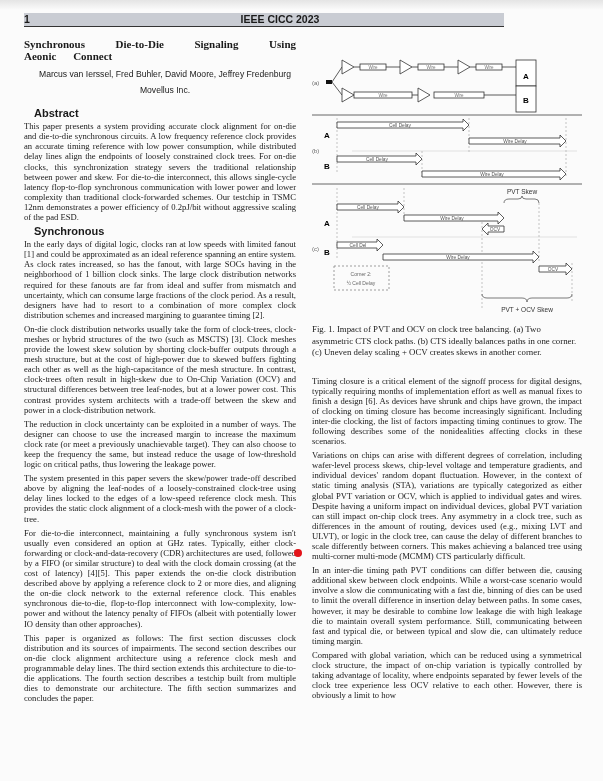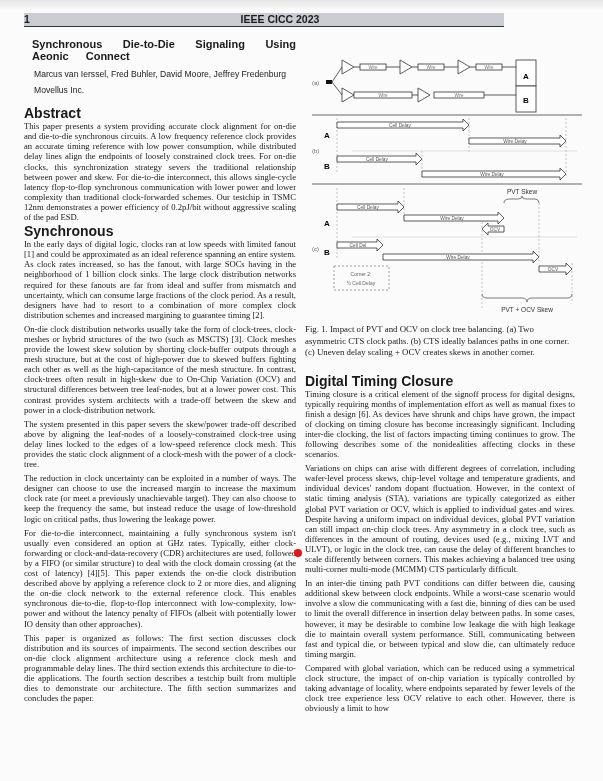--- a/index.html
+++ b/index.html
@@ -6,26 +6,26 @@
   body { width:603px; height:781px; background:#fbfbfb; overflow:hidden; position:relative;
          font-family:"Liberation Sans", sans-serif; color:#1a1a1a; }
   .topshade { position:absolute; left:0; top:0; width:603px; height:10px;
               background:linear-gradient(#e4e4e4,#fbfbfb); }
   .header { position:absolute; left:24px; top:13px; width:480px; height:13px; background:#c9ccd3;
             border-bottom:1.5px solid #333; font-weight:bold; font-size:10.5px; line-height:13px; }
   .header .pg { position:absolute; left:0; top:0; }
   .header .conf { position:absolute; left:0; width:100%; text-align:center; top:0;padding-left:16px; }
   .col { position:absolute; font-size:8.6px; line-height:10.1px; text-align:justify; }
   .left { left:24px; top:38px; width:272px; }
-  .right { left:305px; top:324px; width:270px; }
+  .right { left:312px; top:324px; width:270px; }
   .title { font-weight:bold; font-size:11px; line-height:12px; text-align:justify; text-align-last:left;
-           word-spacing:14px; margin:0 0 7px 8px; }
-  .authors, .affil { font-size:8.6px; margin:0 0 6px 0; text-align:left;padding-left:10px; }
+           word-spacing:14px; margin:0 0 7px 0;font-family:Liberation Serif, serif; }
+  .authors, .affil { font-size:8.6px; margin:0 0 6px 0; text-align:center;padding-left:10px; }
   .affil { margin-bottom:13px; }
-  h2 { font-size:14px; font-weight:bold; margin:0 0 2px 0; line-height:11px; }
+  h2 { font-size:11px; font-weight:bold; margin:0 0 2px 10px; line-height:11px; }
   p { margin:0 0 4px 0;font-family:Liberation Serif, serif; }
   .caption { text-align:left; font-size:8.8px; line-height:11.5px; margin:0 0 17px 0; }
   .fig { position:absolute; left:312px; top:58px; width:282px; height:265px; }
   .reddot { position:absolute; left:294px; top:549px; width:8px; height:8px; border-radius:50%; background:#e3141a; }
 </style>
 </head>
 <body>
 
 <div class="topshade"></div>
 
@@ -38,22 +38,22 @@
   <div class="title">Synchronous Die-to-Die Signaling Using Aeonic Connect</div>
   <div class="authors">Marcus van Ierssel, Fred Buhler, David Moore, Jeffrey Fredenburg</div>
   <div class="affil">Movellus Inc.</div>
 
   <h2>Abstract</h2>
   <p>This paper presents a system providing accurate clock alignment for on-die and die-to-die synchronous circuits. A low frequency reference clock provides an accurate timing reference with low power consumption, while distributed delay lines align the endpoints of loosely constrained clock trees. For on-die clocks, this synchronization strategy severs the traditional relationship between power and skew. For die-to-die interconnect, this allows single-cycle latency flop-to-flop synchronous communication with lower power and lower complexity than traditional clock-forwarded schemes. Our testchip in TSMC 12nm demonstrates a power efficiency of 0.2pJ/bit without aggressive scaling of the pad ESD.</p>
 
   <h2>Synchronous</h2>
   <p>In the early days of digital logic, clocks ran at low speeds with limited fanout [1] and could be approximated as an ideal reference spanning an entire system. As clock rates increased, so has the fanout, with large SOCs having in the neighborhood of 1 billion clock sinks. The large clock distribution networks required for these fanouts are far from ideal and suffer from mismatch and uncertainty, which can consume large fractions of the clock period. As a result, designers have had to resort to a combination of more complex clock distribution schemes and increased margining to guarantee timing [2].</p>
   <p>On-die clock distribution networks usually take the form of clock-trees, clock-meshes or hybrid structures of the two (such as MSCTS) [3]. Clock meshes provide the lowest skew solution by shorting clock-buffer outputs through a mesh structure, but at the cost of high-power due to skewed buffers fighting each other as well as the high-capacitance of the mesh structure. In contrast, clock-trees often result in high-skew due to On-Chip Variation (OCV) and structural differences between tree leaf-nodes, but at a lower power cost. This contrast provides system architects with a trade-off between the skew and power in a clock-distribution network.</p>
+  <p>The reduction in clock uncertainty can be exploited in a number of ways. The designer can choose to use the increased margin to increase the maximum clock rate (or meet a previously unachievable target). They can also choose to keep the frequency the same, but instead reduce the usage of low-threshold logic on critical paths, thus lowering the leakage power.</p>
   <p>The system presented in this paper severs the skew/power trade-off described above by aligning the leaf-nodes of a loosely-constrained clock-tree using delay lines locked to the edges of a low-speed reference clock mesh. This provides the static clock alignment of a clock-mesh with the power of a clock-tree.</p>
-  <p>The reduction in clock uncertainty can be exploited in a number of ways. The designer can choose to use the increased margin to increase the maximum clock rate (or meet a previously unachievable target). They can also choose to keep the frequency the same, but instead reduce the usage of low-threshold logic on critical paths, thus lowering the leakage power.</p>
   <p>For die-to-die interconnect, maintaining a fully synchronous system isn't usually even considered an option at GHz rates. Typically, either clock-forwarding or clock-and-data-recovery (CDR) architectures are used, followed by a FIFO (or similar structure) to deal with the clock domain crossing (at the cost of latency) [4][5]. This paper extends the on-die clock distribution described above by applying a reference clock to 2 or more dies, and aligning the on-die clock network to the external reference clock. This enables synchronous die-to-die, flop-to-flop interconnect with low-complexity, low-power and without the latency penalty of FIFOs (albeit with potentially lower IO density than other approaches).</p>
   <p>This paper is organized as follows: The first section discusses clock distribution and its sources of impairments. The second section describes our on-die clock alignment architecture using a reference clock mesh and programmable delay lines. The third section extends this architecture to die-to-die applications. The fourth section describes a testchip built from multiple dies to demonstrate our architecture. The fifth section summarizes and concludes the paper.</p>
 </div>
 
 <div class="reddot"></div>
 
 <div class="fig">
   <svg width="282" height="265" viewBox="0 0 282 265" font-family="Liberation Sans, sans-serif">
     <defs>
       <marker id="ah" markerWidth="6" markerHeight="6" refX="5" refY="3" orient="auto"></marker>
@@ -138,18 +138,17 @@
     <rect x="22" y="208" width="55" height="24" fill="none" stroke="#777" stroke-width="0.7" stroke-dasharray="2,2"></rect>
     <text x="49" y="218" font-size="5" text-anchor="middle" fill="#666">Corner 2:</text>
     <text x="49" y="227" font-size="5" text-anchor="middle" fill="#666">½ Cell Delay</text>
     <path d="M170,236 Q170,240 175,240 L210,240 Q215,240 215,244 Q215,240 220,240 L255,240 Q260,240 260,236" fill="none" stroke="#444" stroke-width="0.7"></path>
     <text x="215" y="254" font-size="6.5" text-anchor="middle" fill="#333">PVT + OCV Skew</text>
   </svg>
 </div>
 
 <div class="col right">
   <p class="caption">Fig. 1. Impact of PVT and OCV on clock tree balancing. (a) Two asymmetric CTS clock paths. (b) CTS ideally balances paths in one corner. (c) Uneven delay scaling + OCV creates skews in another corner.</p>
-  <h2>Digital Timing Closure</h2>
   <p>Timing closure is a critical element of the signoff process for digital designs, typically requiring months of implementation effort as well as manual fixes to finish a design [6]. As devices have shrunk and chips have grown, the impact of clocking on timing closure has become increasingly significant. Including inter-die clocking, the list of factors impacting timing continues to grow. The following describes some of the nonidealities affecting clocks in these scenarios.</p>
   <p>Variations on chips can arise with different degrees of correlation, including wafer-level process skews, chip-level voltage and temperature gradients, and individual devices' random dopant fluctuation. However, in the context of static timing analysis (STA), variations are typically categorized as either global PVT variation or OCV, which is applied to individual gates and wires. Despite having a uniform impact on individual devices, global PVT variation can still impact on-chip clock trees. Any asymmetry in a clock tree, such as differences in the amount of routing, devices used (e.g., mixing LVT and ULVT), or logic in the clock tree, can cause the delay of different branches to scale differently between corners. This makes achieving a balanced tree using multi-corner multi-mode (MCMM) CTS particularly difficult.</p>
   <p>In an inter-die timing path PVT conditions can differ between die, causing additional skew between clock endpoints. While a worst-case scenario would involve a slow die communicating with a fast die, binning of dies can be used to limit the overall difference in insertion delay between paths. In some cases, however, it may be desirable to combine low leakage die with high leakage die to maintain overall system performance. Still, communicating between fast and typical die, or between typical and slow die, can ultimately reduce timing margin.</p>
   <p>Compared with global variation, which can be reduced using a symmetrical clock structure, the impact of on-chip variation is typically controlled by taking advantage of locality, where endpoints separated by fewer levels of the clock tree experience less OCV relative to each other. However, there is obviously a limit to how</p>
 </div>
 
 </body></html>

